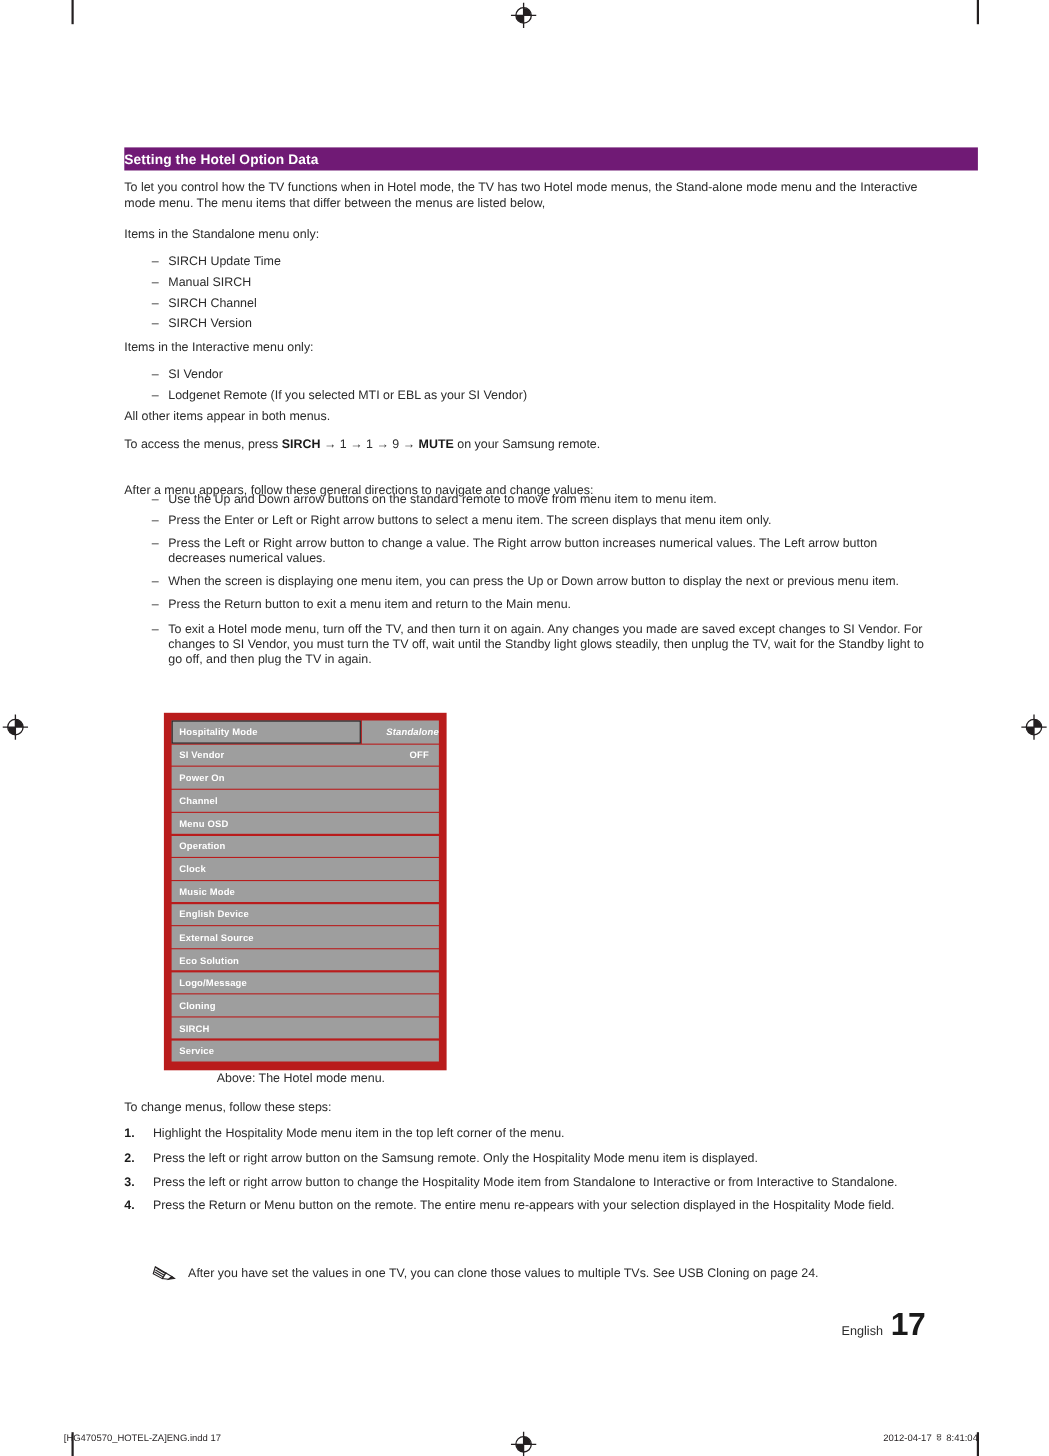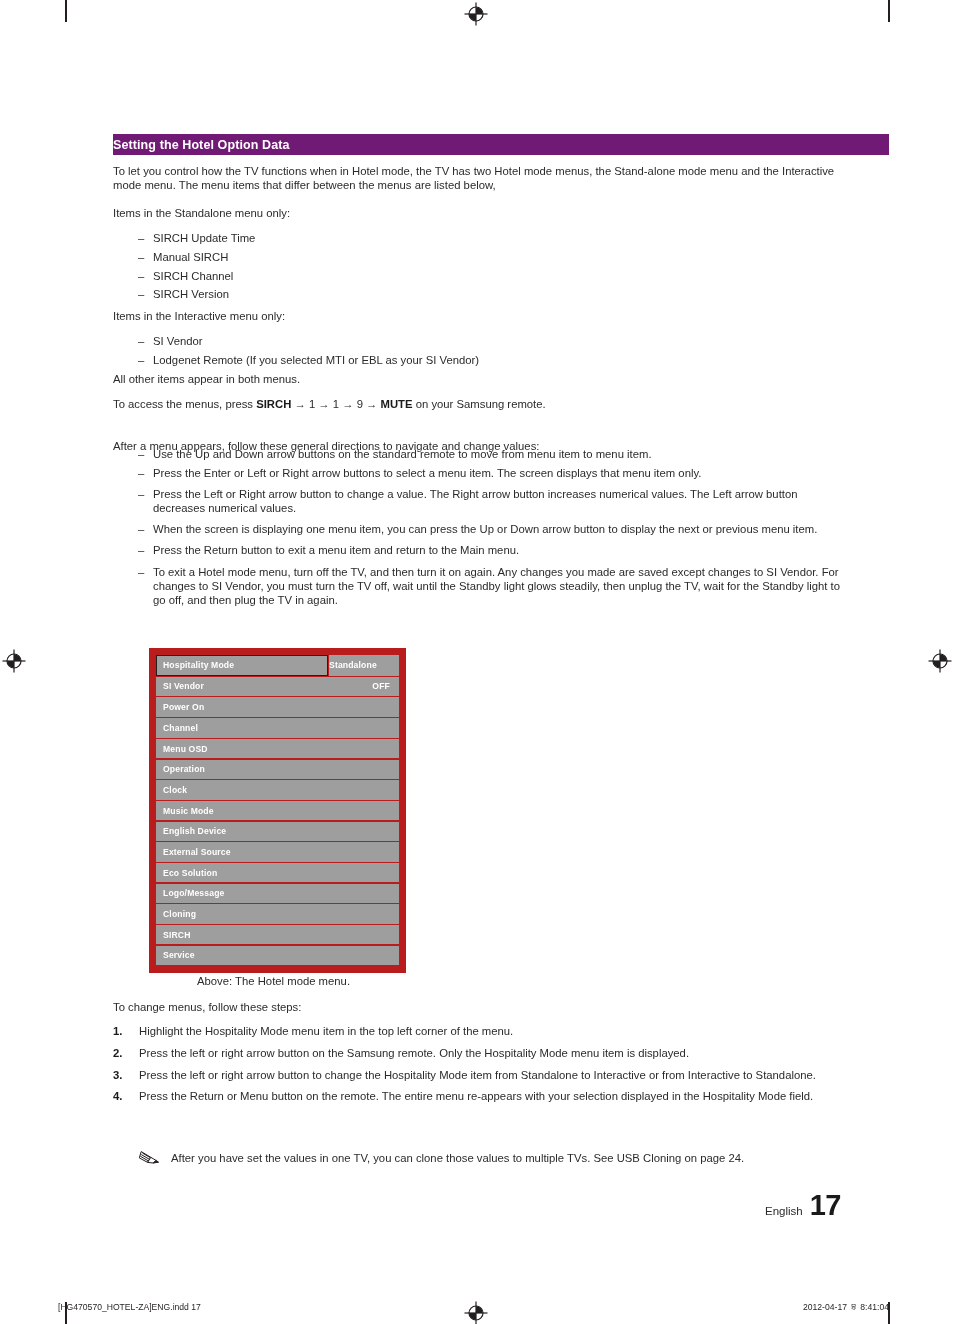--- a/index.html
+++ b/index.html
@@ -101,21 +101,21 @@
   .tv-row.first{background:transparent;height:20.5px;margin-bottom:1.3px;}
   .tv-row.first .hl-box{
     position:absolute;left:0;top:0;width:172px;height:100%;
     background:#9e9e9e;border:1.8px solid #231f20;box-sizing:border-box;
     display:flex;align-items:center;
   }
   .tv-row.first .hl-box .tv-label{padding-left:6px;}
   .tv-row.first .val-box{
     position:absolute;right:0;top:0;width:70px;height:100%;
     background:#9e9e9e;box-sizing:border-box;
-    display:flex;align-items:center;justify-content:flex-start;
+    display:flex;align-items:center;justify-content:flex-end;font-style:italic;
   }
   .tv-row.first .val-box span{
     color:#ffffff;font-size:8.6px;font-weight:bold;letter-spacing:.15px;
   }
 
   .caption{
     position:absolute;left:84px;top:974px;
     font-size:11.3px;line-height:14.3px;color:#2b2b2b;
   }
 

